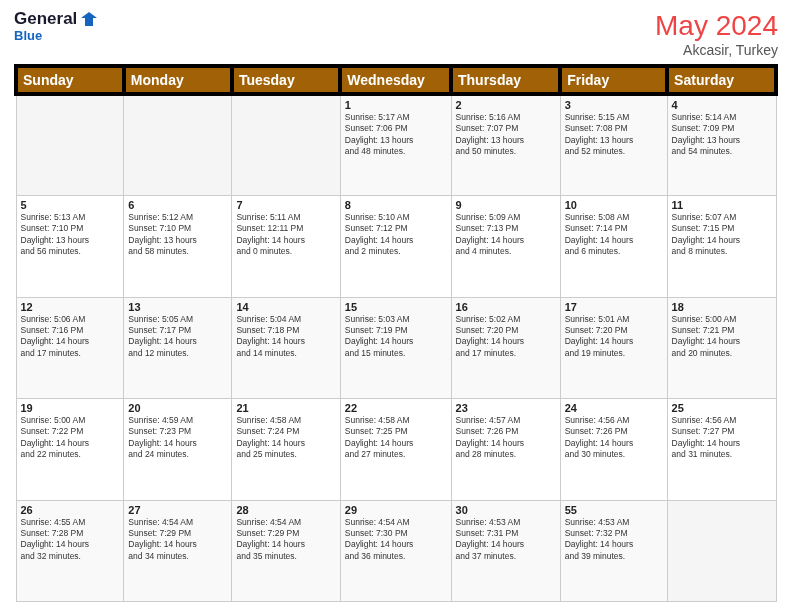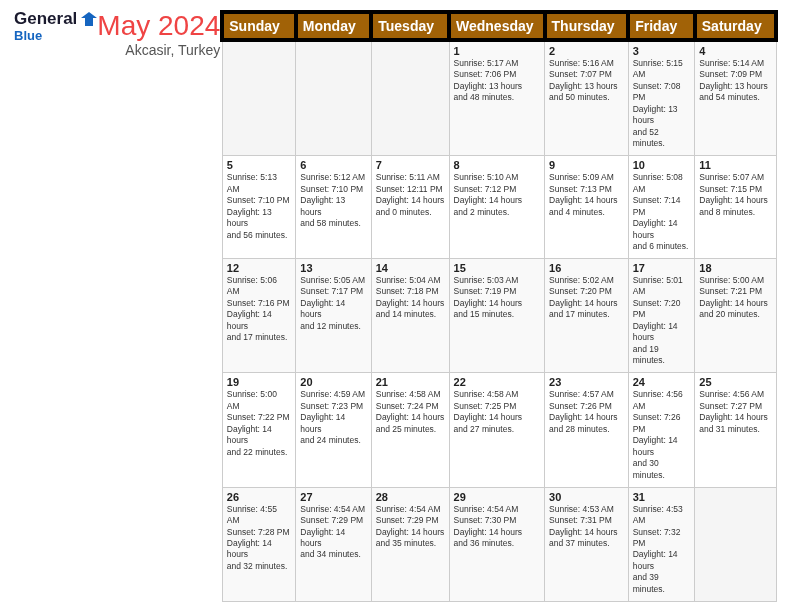--- a/index.html
+++ b/index.html
@@ -8,20 +8,21 @@
       background: #fff;
       width: 792px;
       height: 612px;
       overflow: hidden;
     }
     .page {
       width: 792px;
       height: 612px;
       background: #fff;
       display: flex;
+      flex-direction: column;
       padding: 10px 14px 10px 14px;
     }
     .header {
       display: flex;
       justify-content: space-between;
       align-items: flex-start;
       margin-bottom: 6px;
     }
     .logo {
       display: flex;
@@ -334,21 +335,21 @@
             <div class="day-content">and 36 minutes.</div>
           </td>
           <td>
             <span class="day-num">30</span>
             <div class="day-content">Sunrise: 4:53 AM</div>
             <div class="day-content">Sunset: 7:31 PM</div>
             <div class="day-content">Daylight: 14 hours</div>
             <div class="day-content">and 37 minutes.</div>
           </td>
           <td>
-            <span class="day-num">31</span>
+            <span class="day-num">55</span>
             <div class="day-content">Sunrise: 4:53 AM</div>
             <div class="day-content">Sunset: 7:32 PM</div>
             <div class="day-content">Daylight: 14 hours</div>
             <div class="day-content">and 39 minutes.</div>
           </td>
           <td class="empty"></td>
         </tr>
       </tbody>
   </table>
 </div>

